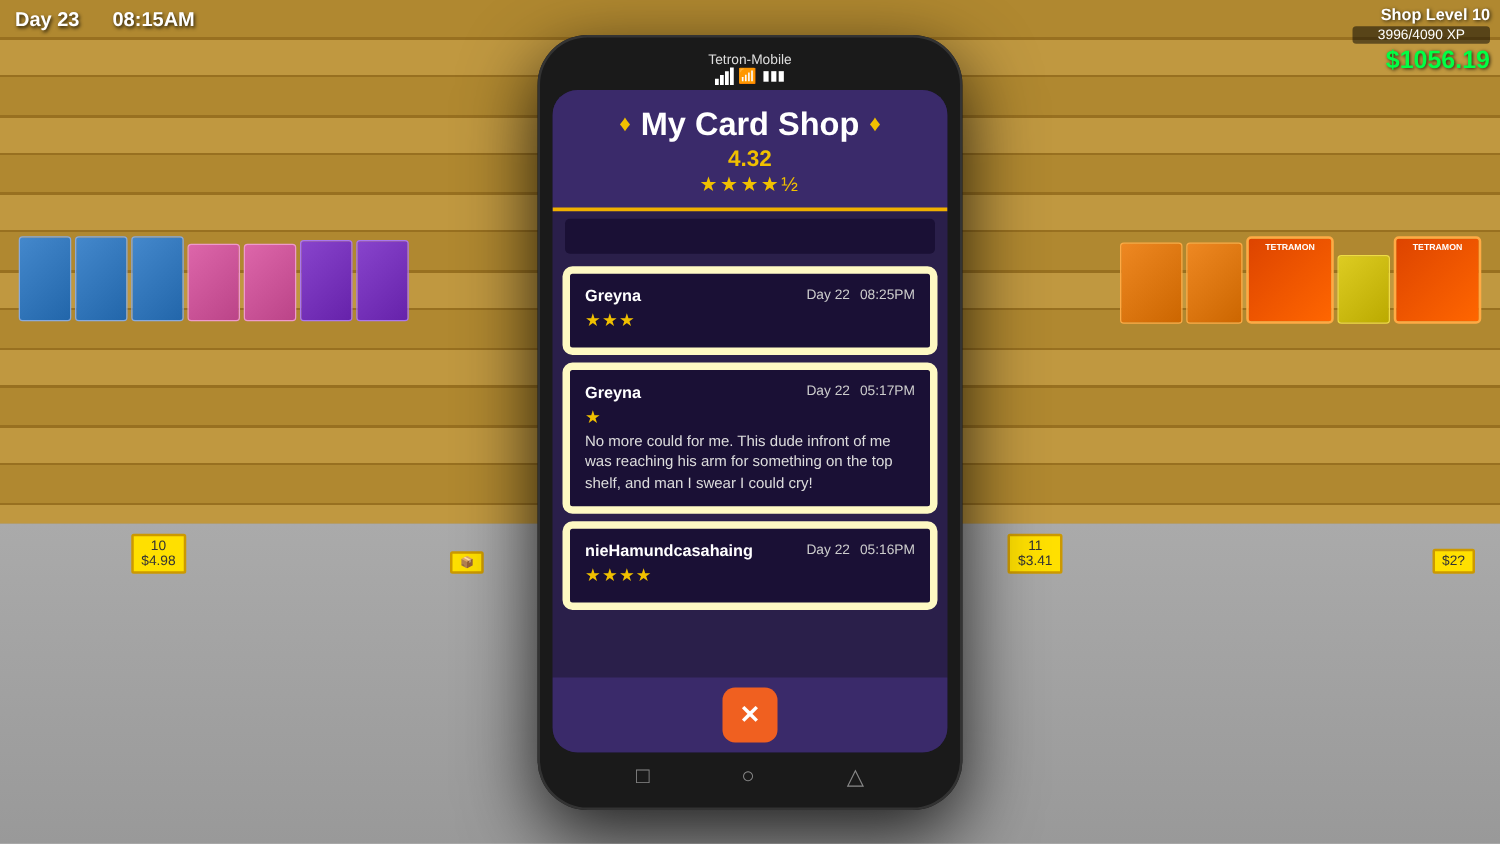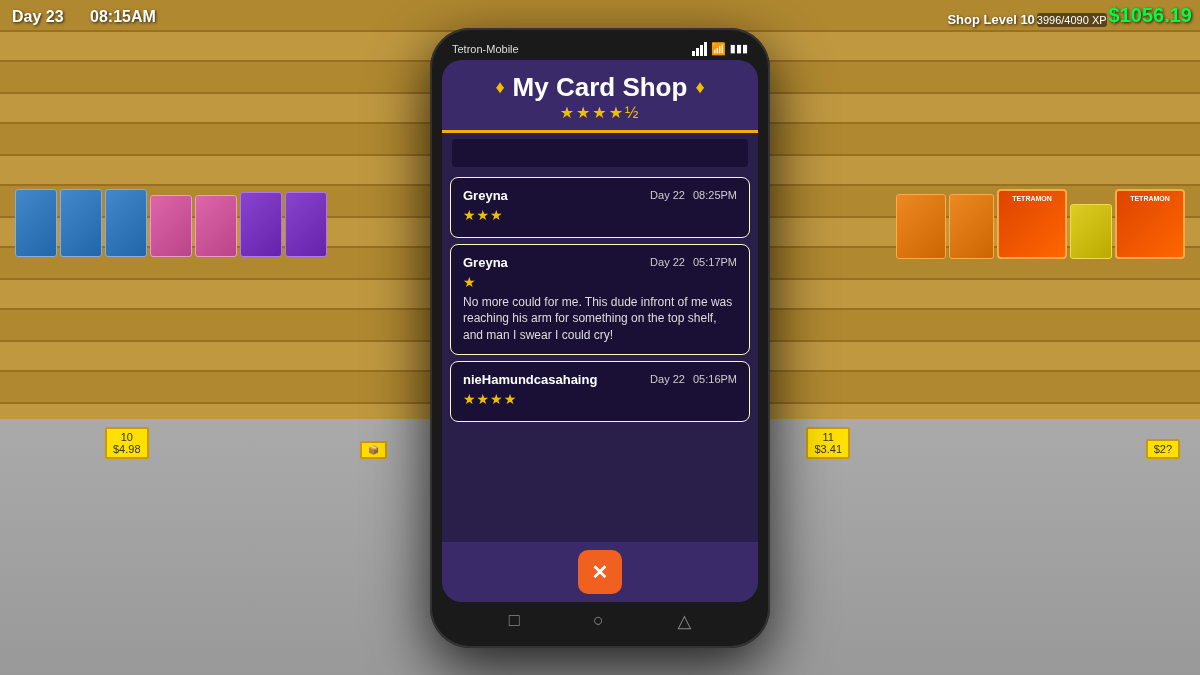--- a/index.html
+++ b/index.html
@@ -89,38 +89,38 @@
       font-size: 16px;
       font-weight: bold;
       text-shadow: 1px 1px 3px rgba(0,0,0,0.8);
     }
 
     .hud-top-right {
       position: absolute;
       top: 0;
       right: 0;
       display: flex;
-      flex-direction: row;
+      flex-direction: column;
       align-items: flex-end;
       gap: 2px;
       padding: 4px 8px;
     }
 
     .hud-shop-level {
       color: white;
       font-size: 13px;
       font-weight: bold;
       text-shadow: 1px 1px 3px rgba(0,0,0,0.8);
     }
 
     .hud-xp {
       background: rgba(0,0,0,0.5);
       color: white;
       font-size: 11px;
-      padding: 1px 0;
+      padding: 1px 20px;
       border-radius: 3px;
     }
 
     .hud-money {
       color: #00ff44;
       font-size: 20px;
       font-weight: bold;
       text-shadow: 1px 1px 3px rgba(0,0,0,0.8);
     }
 
@@ -145,20 +145,21 @@
     }
 
     
     .phone-top {
       display: flex;
       justify-content: space-between;
       align-items: center;
       padding: 2px 10px 4px;
       color: white;
       font-size: 11px;
+      flex-direction: column;
     }
 
     .phone-carrier { font-size: 11px; color: #ddd; }
 
     .phone-icons {
       display: flex;
       gap: 4px;
       align-items: center;
     }
 
@@ -235,21 +236,21 @@
       padding: 4px 8px;
       display: flex;
       flex-direction: column;
       gap: 6px;
     }
 
     .review-card {
       background: #1a1035;
       border-radius: 8px;
       padding: 10px 12px;
-      border: 1px solid #fef9c3;
+      border: 6px solid #fef9c3;
     }
 
     .review-header {
       display: flex;
       justify-content: space-between;
       align-items: center;
       margin-bottom: 4px;
     }
 
     .review-username {
@@ -462,20 +463,21 @@
       </div>
 
       <div class="phone-screen">
 
         <div class="app-header">
           <div class="app-title">
             <span class="diamond-icon">♦</span>
             <span>My Card Shop</span>
             <span class="diamond-icon">♦</span>
           </div>
+          <div class="app-rating">4.32</div>
           <div class="app-stars">★★★★½</div>
         </div>
 
         <div class="search-bar"></div>
 
         <div class="reviews-container">
 
           <div class="review-card">
             <div class="review-header">
               <span class="review-username">Greyna</span>

